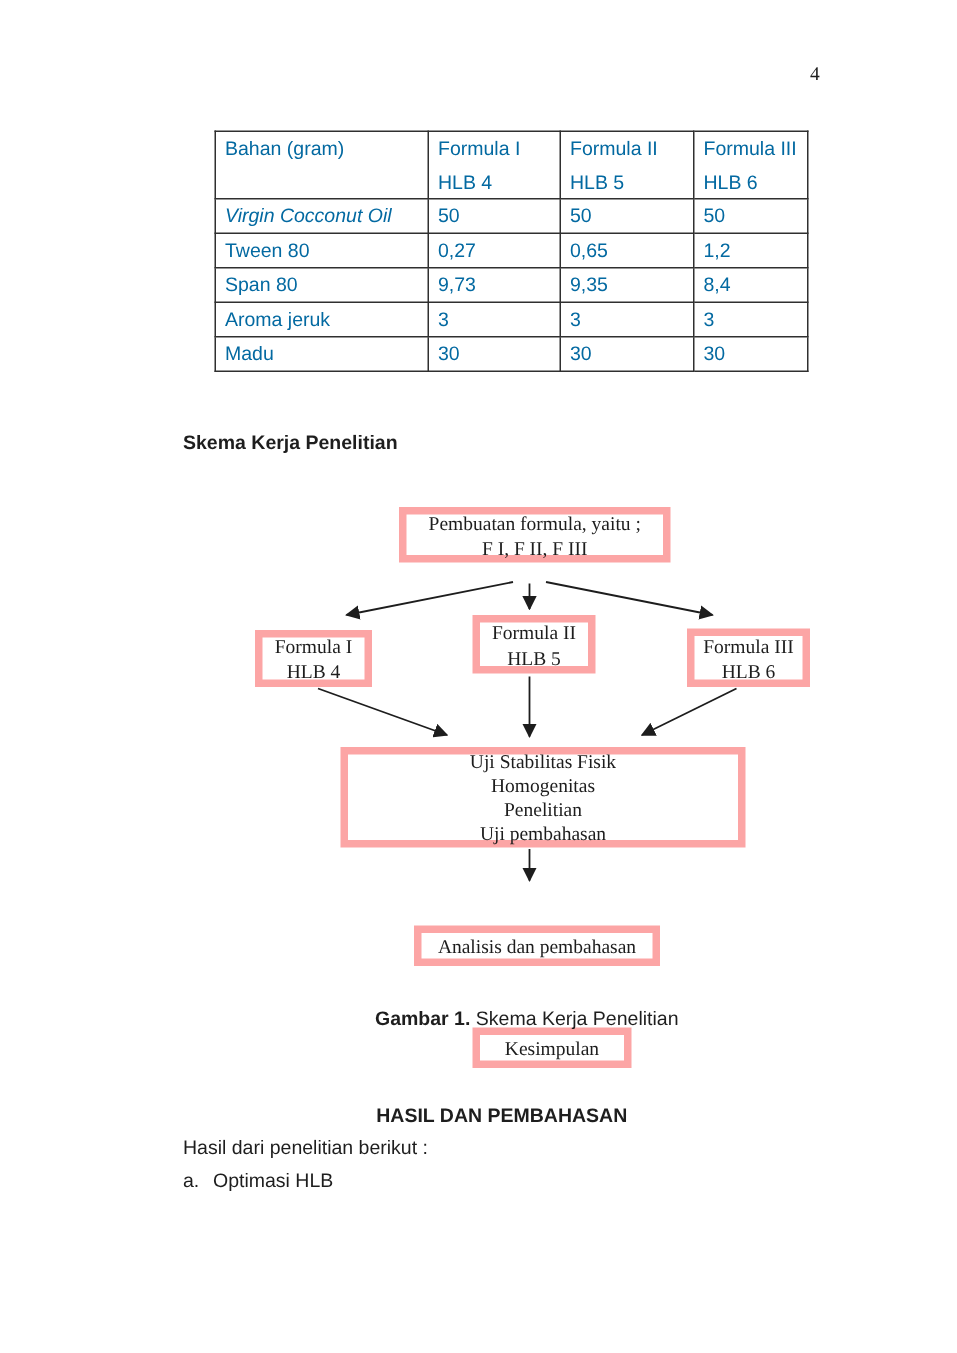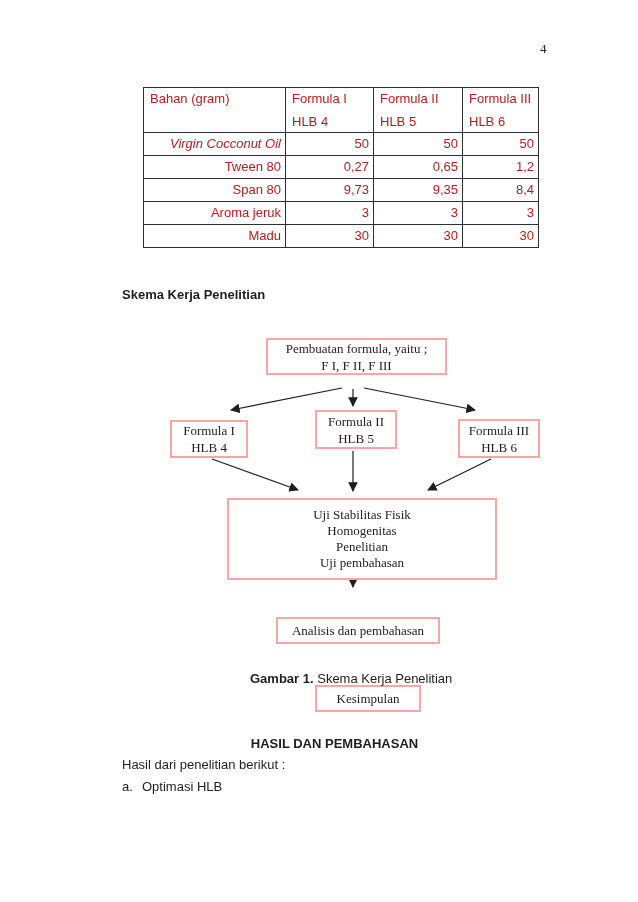--- a/index.html
+++ b/index.html
@@ -16,60 +16,60 @@
   .serif { font-family: "Liberation Serif", serif; }
   .bold { font-weight: bold; }
 
   
   .pgnum { left: 540px; top: 41px; font-size: 13px; }
 
   
   .ftable {
     position: absolute; left: 143px; top: 87px;
     width: 395px; border-collapse: collapse; table-layout: fixed;
-    font-size: 13px; color: #b91c1c;
+    font-size: 13px; color: #0369a1;
   }
   .ftable td {
     border: 1px solid #2f2f2f;
     padding: 3px 4px 2px 6px;
     line-height: 15px;
     vertical-align: top;
     overflow: hidden; white-space: nowrap;
   }
   .ftable col.c0 { width: 142px; }
   .ftable col.c1 { width: 88px; }
   .ftable col.c2 { width: 89px; }
   .ftable col.c3 { width: 76px; }
   .ftable tr.hrow td { height: 39px; }
   .ftable .h2 { margin-top: 8px; }
-  .ftable tr.drow { height: 23px; text-align: right; }
+  .ftable tr.drow { height: 23px; }
   .italic { font-style: italic; }
 
   
   .h-section { left: 122px; top: 287px; font-size: 13px; font-weight: bold; }
   .t-intro   { left: 142px; top: 309px; font-size: 13px; }
 
   
   .fbox {
     position: absolute;
     box-sizing: border-box;
-    border: 2px solid #fca5a5;
+    border: 5px solid #fca5a5;
     background: #ffffff;
     display: flex; flex-direction: column;
     align-items: center; justify-content: center;
     text-align: center;
     font-family: "Liberation Serif", serif;
     font-size: 13px; line-height: 17px;
     color: #1d1d1d;
   }
   .bx-top  { left: 266px; top: 338px; width: 181px; height: 37px; }
   .bx-f1   { left: 170px; top: 420px; width: 78px;  height: 38px; }
   .bx-f2   { left: 315px; top: 410px; width: 82px;  height: 39px; }
   .bx-f3   { left: 458px; top: 419px; width: 82px;  height: 39px; }
-  .bx-uji  { left: 227px; top: 498px; width: 270px; height: 82px; line-height: 16px; }
+  .bx-uji  { left: 227px; top: 498px; width: 270px; height: 67px; line-height: 16px; }
   .bx-ana  { left: 276px; top: 591px; width: 164px; height: 27px; margin-top: 26px; }
   .bx-kes  { left: 315px; top: 658px; width: 106px;  height: 27px; margin-top: 27px; }
 
   .arrows { position: absolute; left: 0; top: 0; pointer-events: none; }
 
   
   .caption { left: 250px; top: 671px; font-size: 13px; }
 
   
   .h-results { left: 122px; top: 736px; width: 425px; text-align: center; font-size: 13px; font-weight: bold; }

